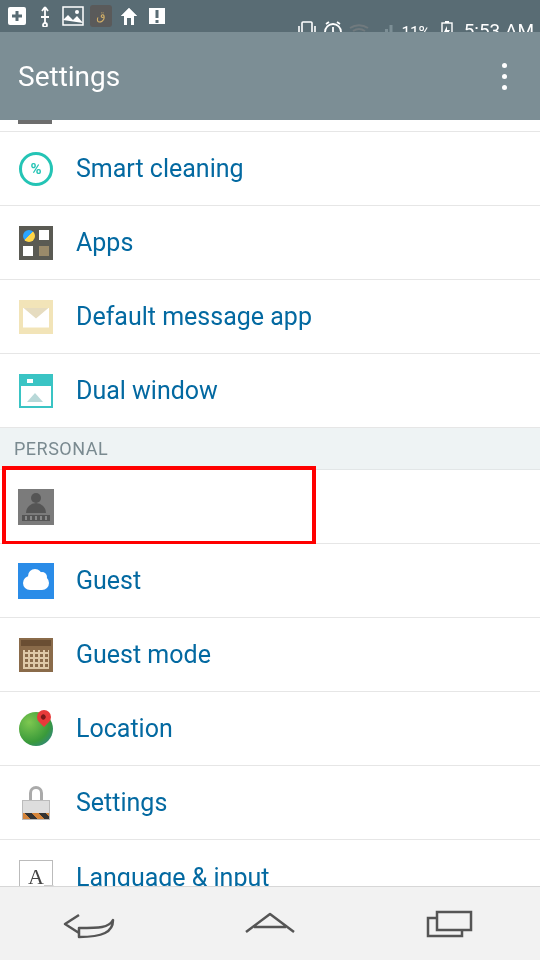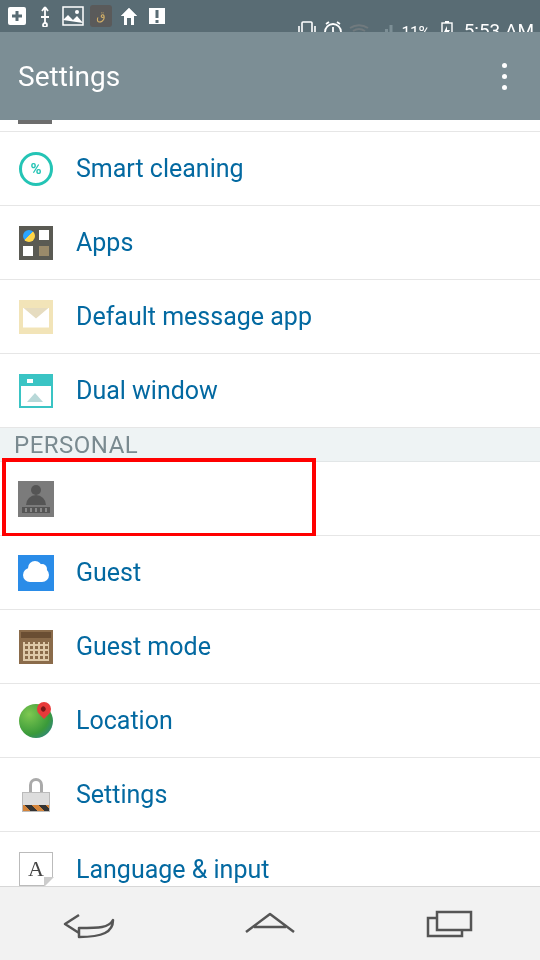--- a/index.html
+++ b/index.html
@@ -23,21 +23,21 @@
 
   
   .list { flex: 1; overflow: hidden; background: #fff; }
   .partial-row { height: 12px; border-bottom: 1px solid #e6e6e6; background:#fff; position: relative; }
   .partial-row::before {
     content:""; position:absolute; left:18px; top:-22px; width:34px; height:26px; background:#6d6d6d;
   }
   .row { height: 74px; display: flex; align-items: center; padding: 0 18px; border-bottom: 1px solid #e6e6e6; background:#fff; position: relative; }
   .row .icon-slot { width: 36px; height: 36px; margin-right: 22px; display:flex; align-items:center; justify-content:center; flex-shrink:0; }
   .row .label { font-size: 25px; color: #0369a1; }
-  .section-head { height: 34px; background: #eef3f4; display:flex; align-items:center; padding: 0 14px; color:#7a8a90; font-size:24px; letter-spacing: 0.5px; border-bottom:1px solid #e2e6e7;}
+  .section-head { height: 42px; background: #eef3f4; display:flex; align-items:center; padding: 0 14px; color:#7a8a90; font-size:18px; letter-spacing: 0.5px; border-bottom:1px solid #e2e6e7;}
   .highlight-box { position:absolute; border:4px solid #ff0000; left:2px; right:224px; top:-4px; bottom:-2px; pointer-events:none; }
 
   
   .navbar { height: 74px; background: #f2f2f2; border-top: 1px solid #d7d7d7; display:flex; align-items:center; justify-content:space-around; }
   .navbtn { width: 90px; height: 50px; display:flex; align-items:center; justify-content:center; }
   .navbtn svg { stroke:#555; }
 
   
   .ic-smartclean { width:34px; height:34px; border:3px solid #24c4b5; border-radius:50%; display:flex; align-items:center; justify-content:center; color:#24c4b5; font-size:15px; font-weight:bold;}
   .ic-apps { width:34px; height:34px; background:#5a5a53; position:relative; }

